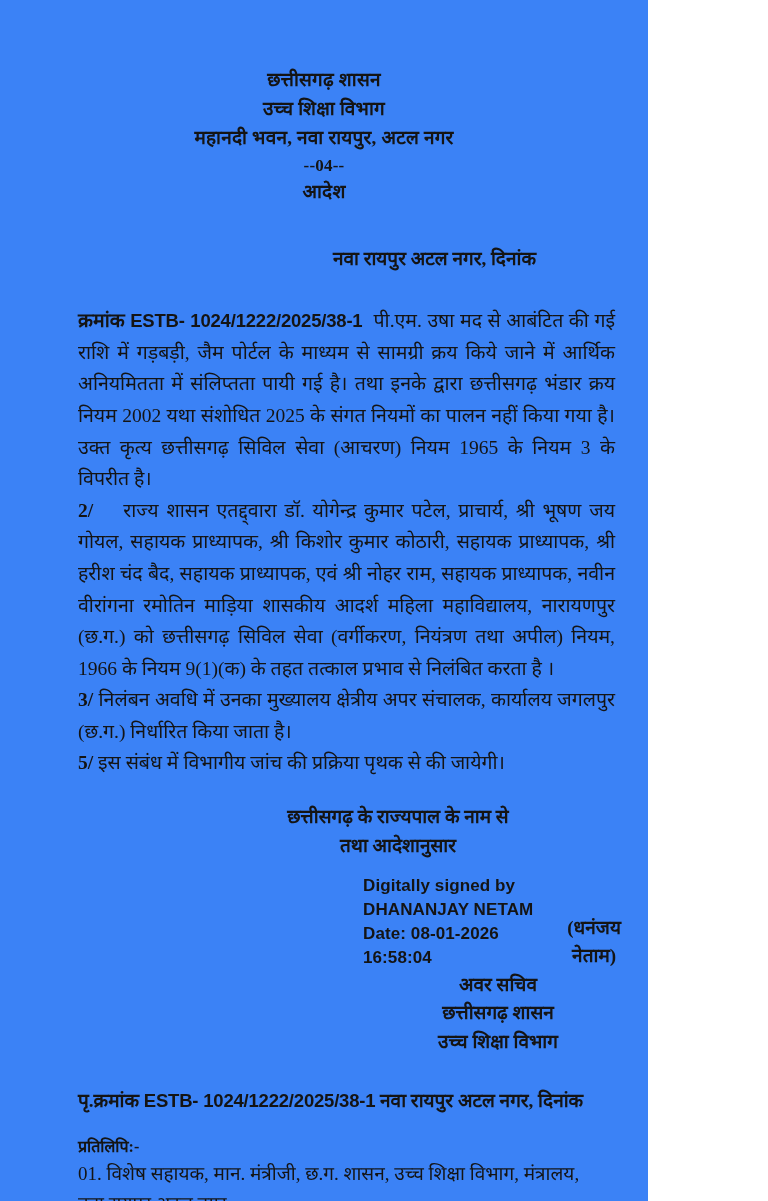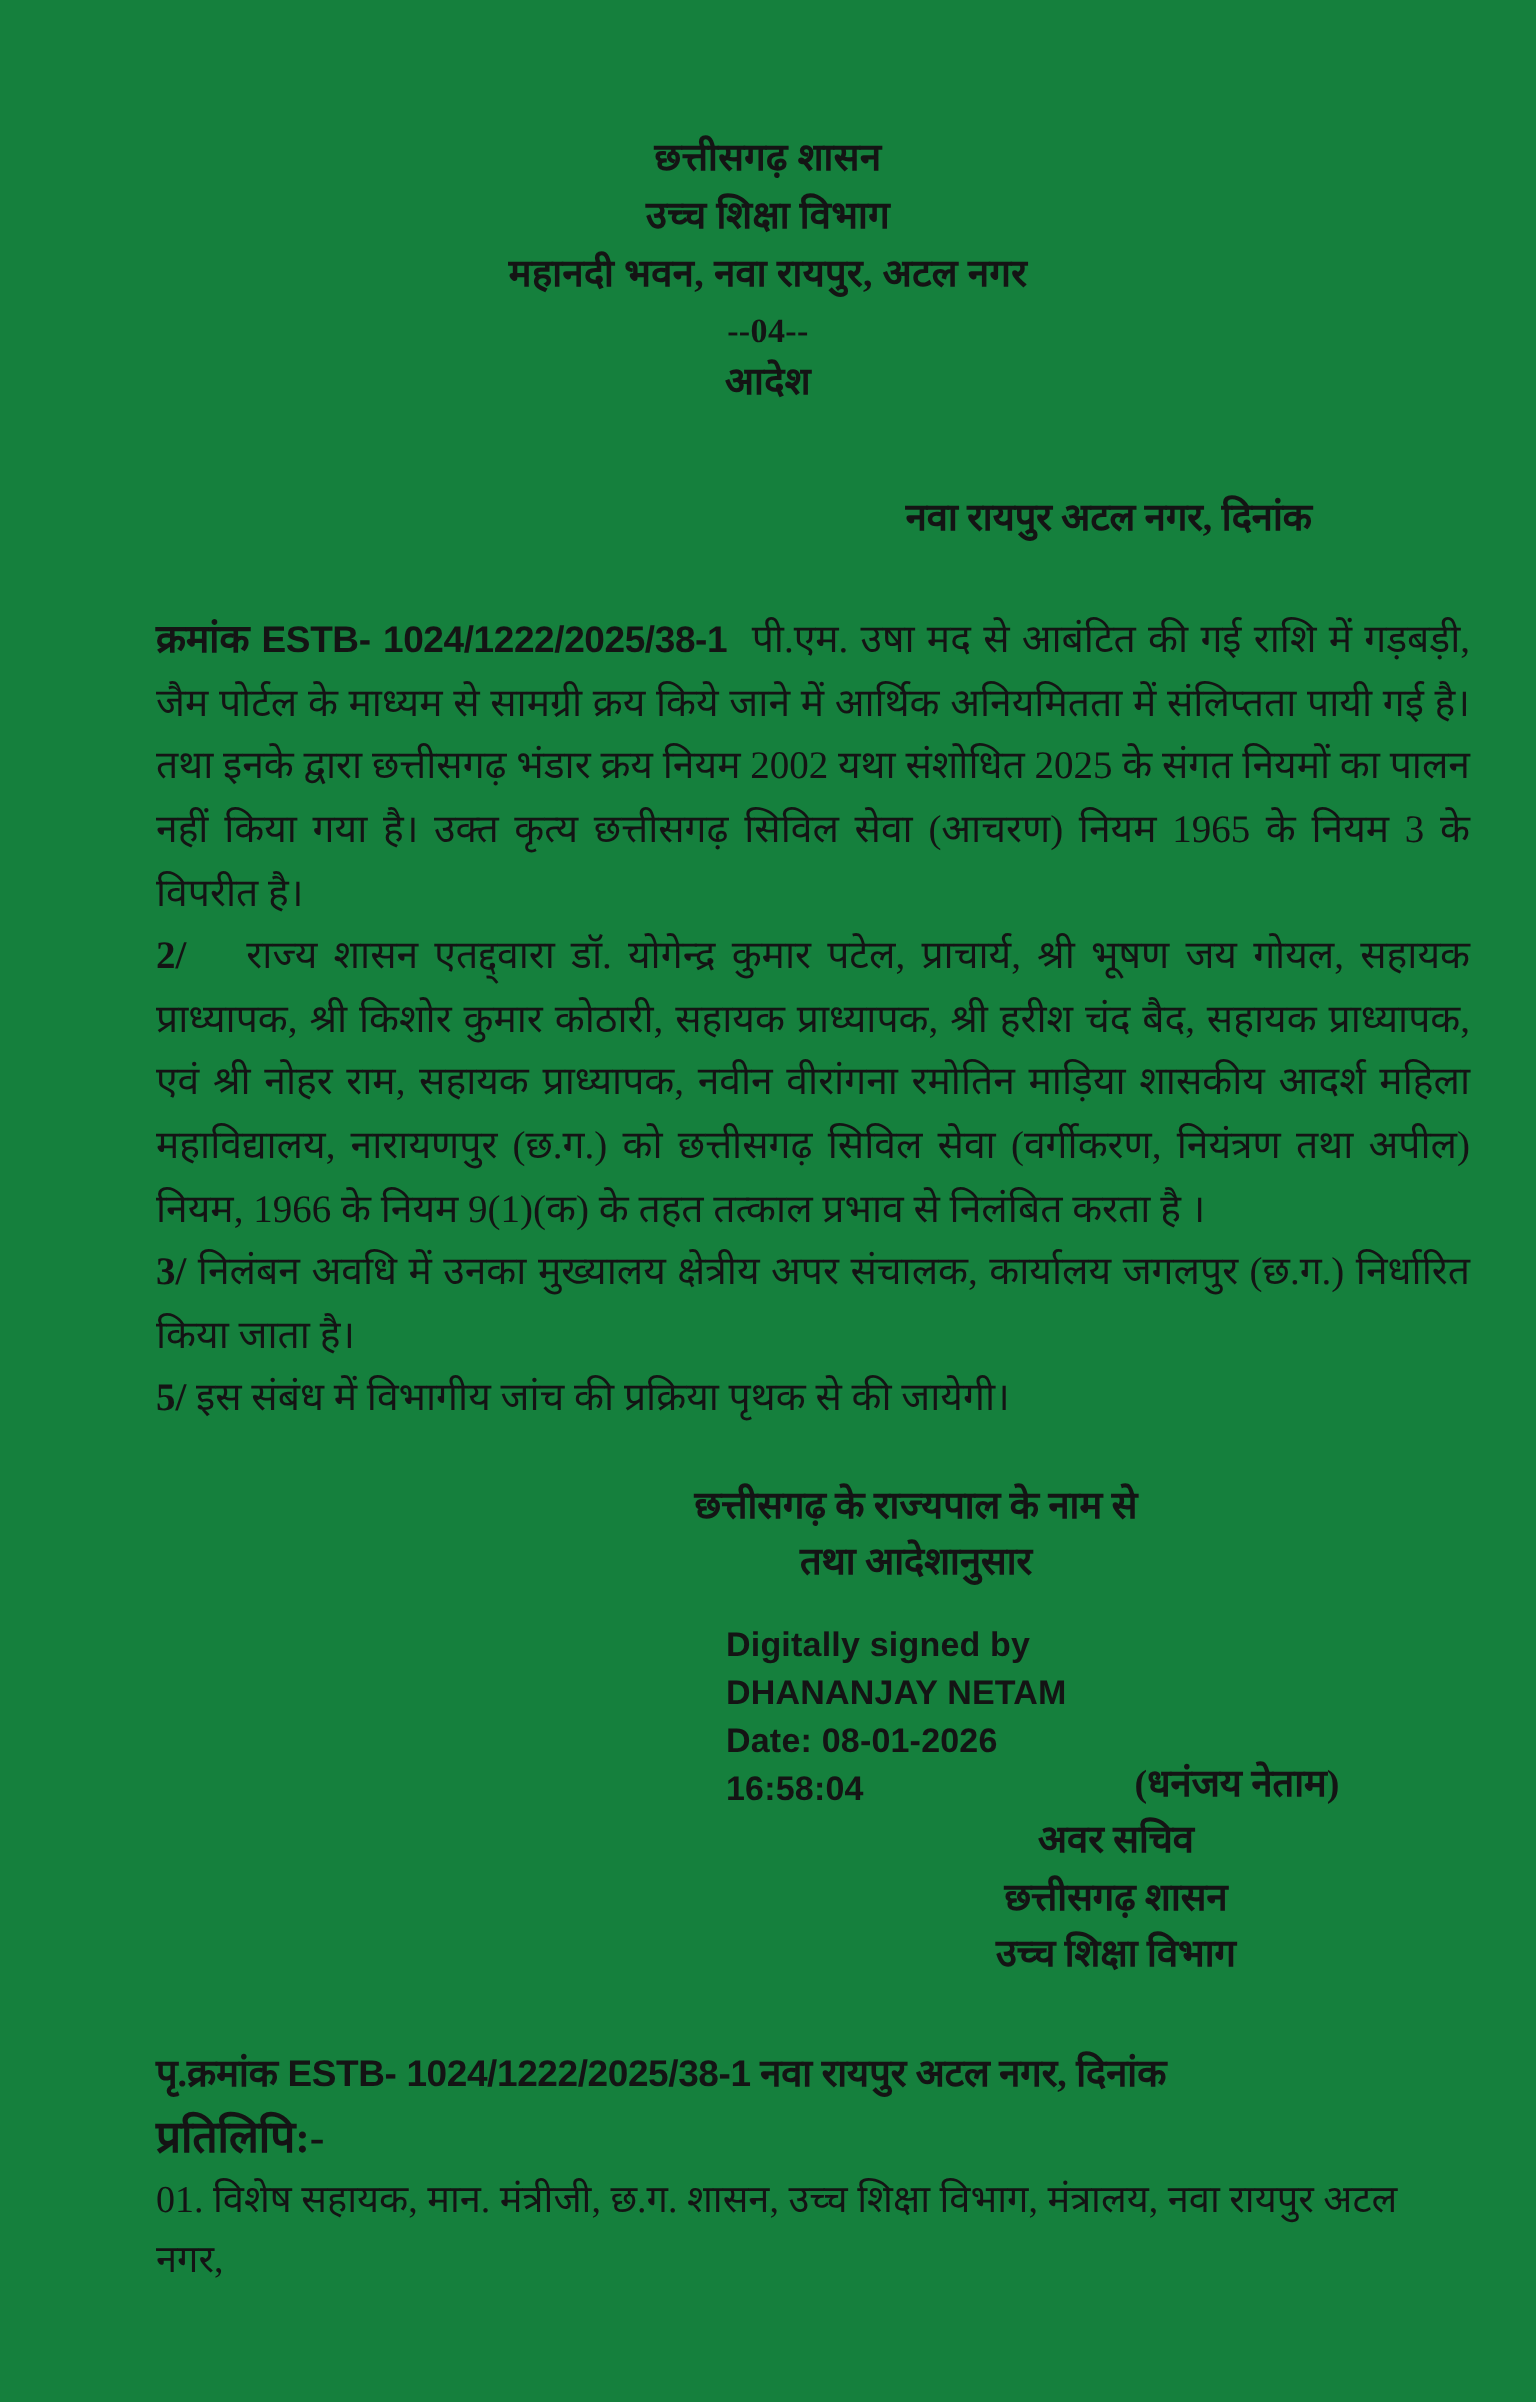--- a/index.html
+++ b/index.html
@@ -11,25 +11,25 @@
   body {
     width: 768px;
     height: 1201px;
     position: relative;
     font-family: "Liberation Serif", "DejaVu Serif", serif;
     color: #1a1a1a;
     overflow: hidden;
   }
   .page {
     position: relative;
-    width: 768px;
+    width: 648px;
     height: 1201px;
     box-sizing: border-box;
     padding: 0;
-    background: #15803d;
+    background: #3b82f6;
   }
 
   
   .letterhead {
     text-align: center;
     padding-top: 66px;
     line-height: 1.52;
   }
   .letterhead div {
     font-size: 19px;
@@ -142,24 +142,25 @@
     padding-left: 78px;
     padding-right: 50px;
   }
   .endorse-line {
     font-size: 19px;
     line-height: 1.55;
     font-weight: 600;
     color: #141414;
   }
   .copy-label {
-    font-size: 22px;
+    font-size: 16px;
     line-height: 1.55;
     font-weight: 600;
     color: #141414;
+    margin-top: 19px;
   }
   ol.copy-list {
     list-style: none;
     margin: 0;
     padding: 0;
   }
   ol.copy-list li {
     font-size: 19px;
     line-height: 1.56;
     font-weight: 500;

